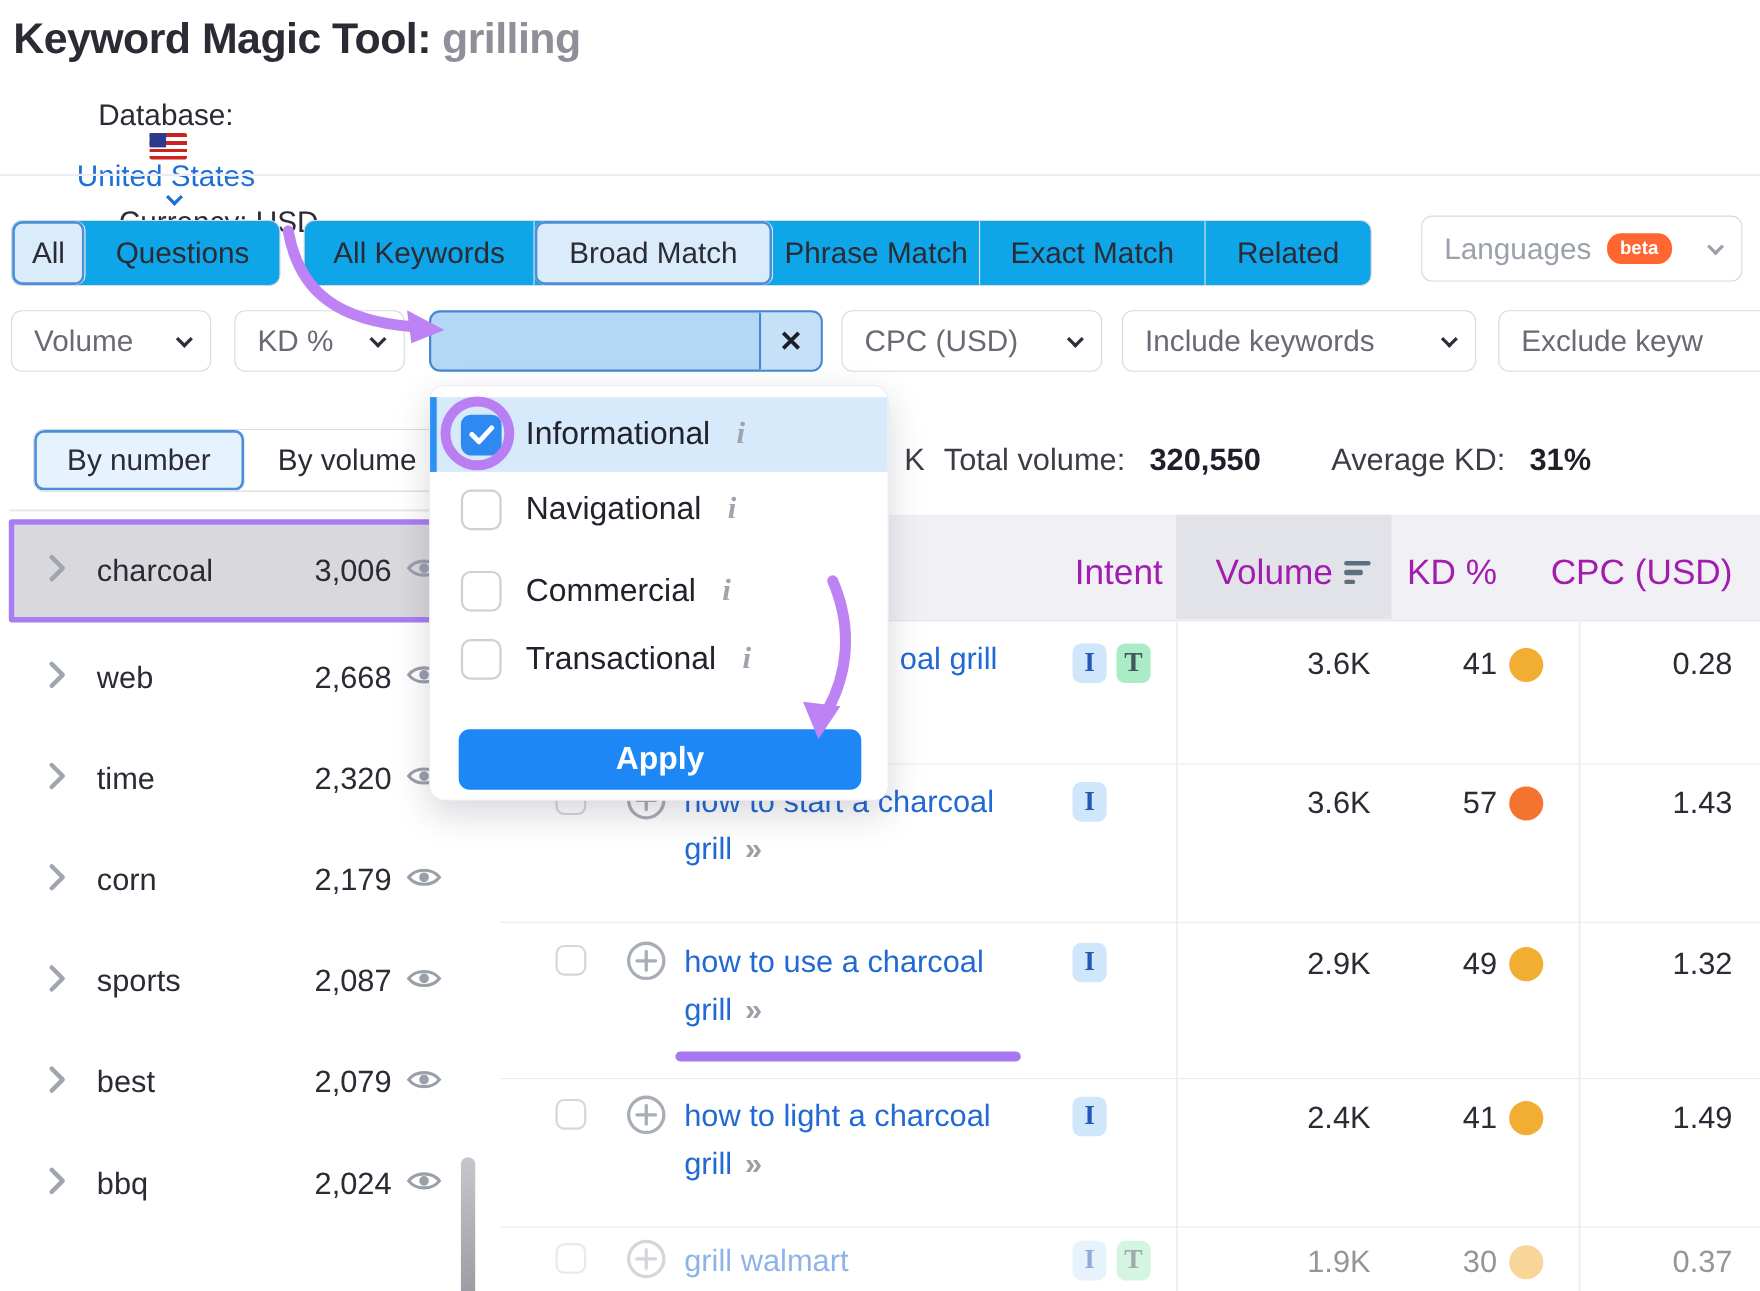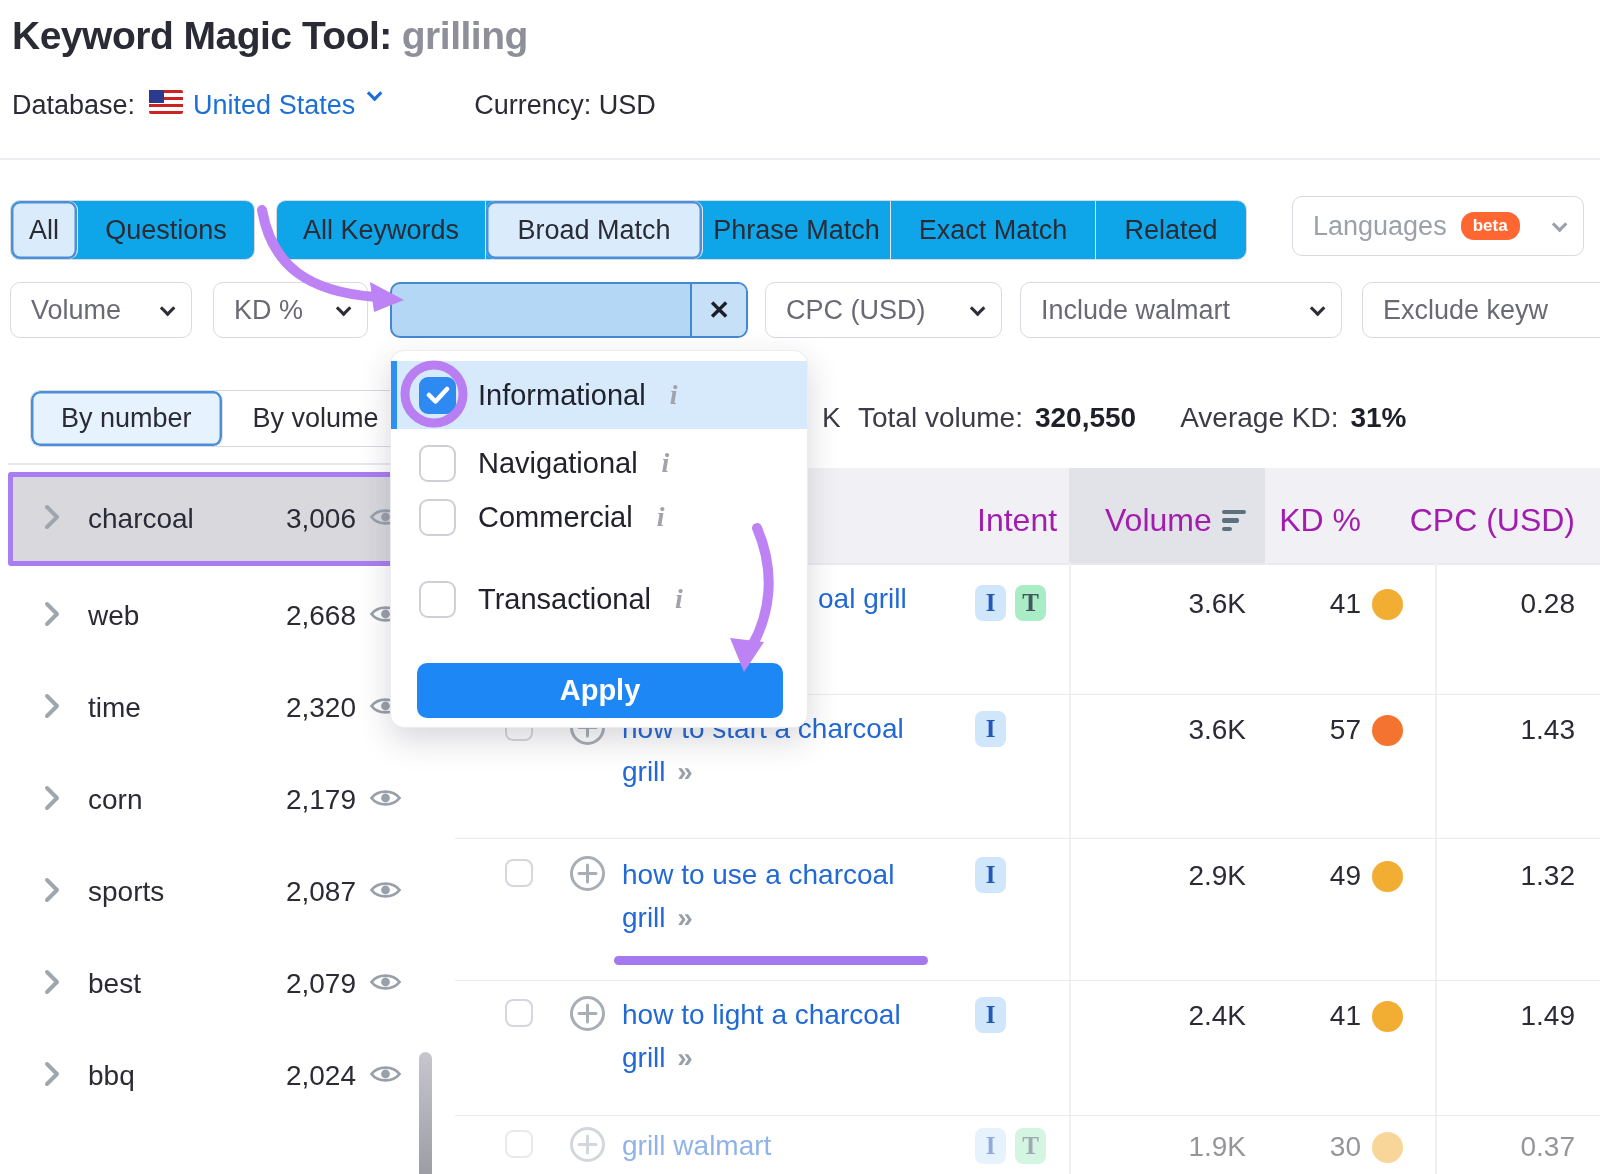--- a/index.html
+++ b/index.html
@@ -4,21 +4,21 @@
 <style>
   * { margin:0; padding:0; box-sizing:border-box; }
   html,body { width:1600px; height:1174px; }
   body { position:relative; overflow:hidden; background:#fff;
          font-family:"Liberation Sans", sans-serif; color:#2b2b35; }
   .abs { position:absolute; }
 
   
   .title { left:12px; top:14px; font-size:39px; font-weight:bold; letter-spacing:-0.5px; }
   .title .q { color:#8f8f99; margin-left:10px; }
-  .meta { left:12px; top:90px; font-size:27px; display:flex; align-items:flex-start; }
+  .meta { left:12px; top:90px; font-size:27px; display:flex; align-items:center;flex-direction:column; }
   .flag { width:34px; height:24px; margin:0 10px 0 14px; border-radius:2px; display:inline-block;
           background:repeating-linear-gradient(#c22 0 3.5px,#fff 3.5px 7px); position:relative; }
   .flag::after{ content:""; position:absolute; left:0; top:0; width:15px; height:13px; background:#2b3a8c; }
   .blue-link { color:#1c6fd6; }
   .chev { display:inline-block; width:11px; height:11px; border-right:3px solid currentColor;
           border-bottom:3px solid currentColor; transform:rotate(45deg) translateY(-3px); margin-left:12px; }
   .currency { margin-left:96px; }
   .hdr-divider { left:0; top:158px; width:1600px; height:2px; background:#ececf1; }
 
   
@@ -57,21 +57,21 @@
   .side-value { position:absolute; right:76px; top:50%; transform:translateY(-50%); font-size:28px; }
   .side-eye { position:absolute; right:30px; top:50%; transform:translateY(-50%); }
   .sel-bg { position:absolute; left:5px; top:97px; width:384px; height:84px; background:#d8d8dd; }
   .sel-border { position:absolute; left:0; top:92px; width:390px; height:94px;
                 border:5px solid #a97df2; border-radius:3px; z-index:6; pointer-events:none; }
   .partial { opacity:0.22; }
   .scroll-thumb { position:absolute; right:0px; top:672px; width:13px; height:130px;
                   background:linear-gradient(#c6c6cc,#9a9aa2); border-radius:7px; }
 
   
-  .summary { left:858px; top:402px; font-size:28px; display:flex; align-items:center; color:#3c3c46; }
+  .summary { left:858px; top:402px; font-size:28px; display:flex; align-items:center; color:#3c3c46;gap:10px; }
   .summary b { color:#1f1f29; margin-left:12px; }
   .gap40 { width:44px; }
   .frag { left:822px; top:402px; font-size:28px; color:#3c3c46; }
 
   .thead { left:455px; top:468px; width:1145px; height:95px; background:#f1f1f5; }
   .vol-cell { position:absolute; left:614px; top:0; width:196px; height:95px; background:#e2e2e9; }
   .th { position:absolute; font-size:32px; color:#a21caf; top:34px; white-space:nowrap; }
   .sort-ic { display:inline-block; margin-left:10px; }
   .sort-ic div { height:4.5px; background:#5c7080; border-radius:2px; margin-top:4px; }
   .tbl-line-h { left:455px; width:1145px; height:1.5px; background:#ebebef; }
@@ -169,21 +169,21 @@
     <div class="abs chip active" style="left: 390px; width: 358px;">
       <span class="xwrap" style="margin-left: auto;">
         <span class="xglyph">✕</span>
       </span>
     </div>
     <div class="abs chip" style="left: 765px; width: 237px;">
       <span class="lbl">CPC (USD)</span>
       <span class="chev"></span>
     </div>
     <div class="abs chip" style="left: 1020px; width: 322px;">
-      <span class="lbl">Include walmart</span>
+      <span class="lbl">Include keywords</span>
       <span class="chev"></span>
     </div>
     <div class="abs chip" style="left: 1362px; width: 250px;">
       <span class="lbl">Exclude keyw</span>
     </div>
   </div>
 
 <div class="abs sidebar">
   <div class="side-tabs" id="side-tabs">
       <div class="seg-cell sel" style="padding: 0px 30px;">
@@ -399,21 +399,21 @@
           </svg>
         </span>
         <span class="opt-label">Informational</span>
         <span class="info-i">i</span>
       </div>
       <div class="opt" style="top: 78px;">
         <span class="cbx"></span>
         <span class="opt-label">Navigational</span>
         <span class="info-i">i</span>
       </div>
-      <div class="opt" style="top: 132px;">
+      <div class="opt" style="top: 152px;">
         <span class="cbx"></span>
         <span class="opt-label">Commercial</span>
         <span class="info-i">i</span>
       </div>
       <div class="opt" style="top: 214px;">
         <span class="cbx"></span>
         <span class="opt-label">Transactional</span>
         <span class="info-i">i</span>
       </div>
     </div>

